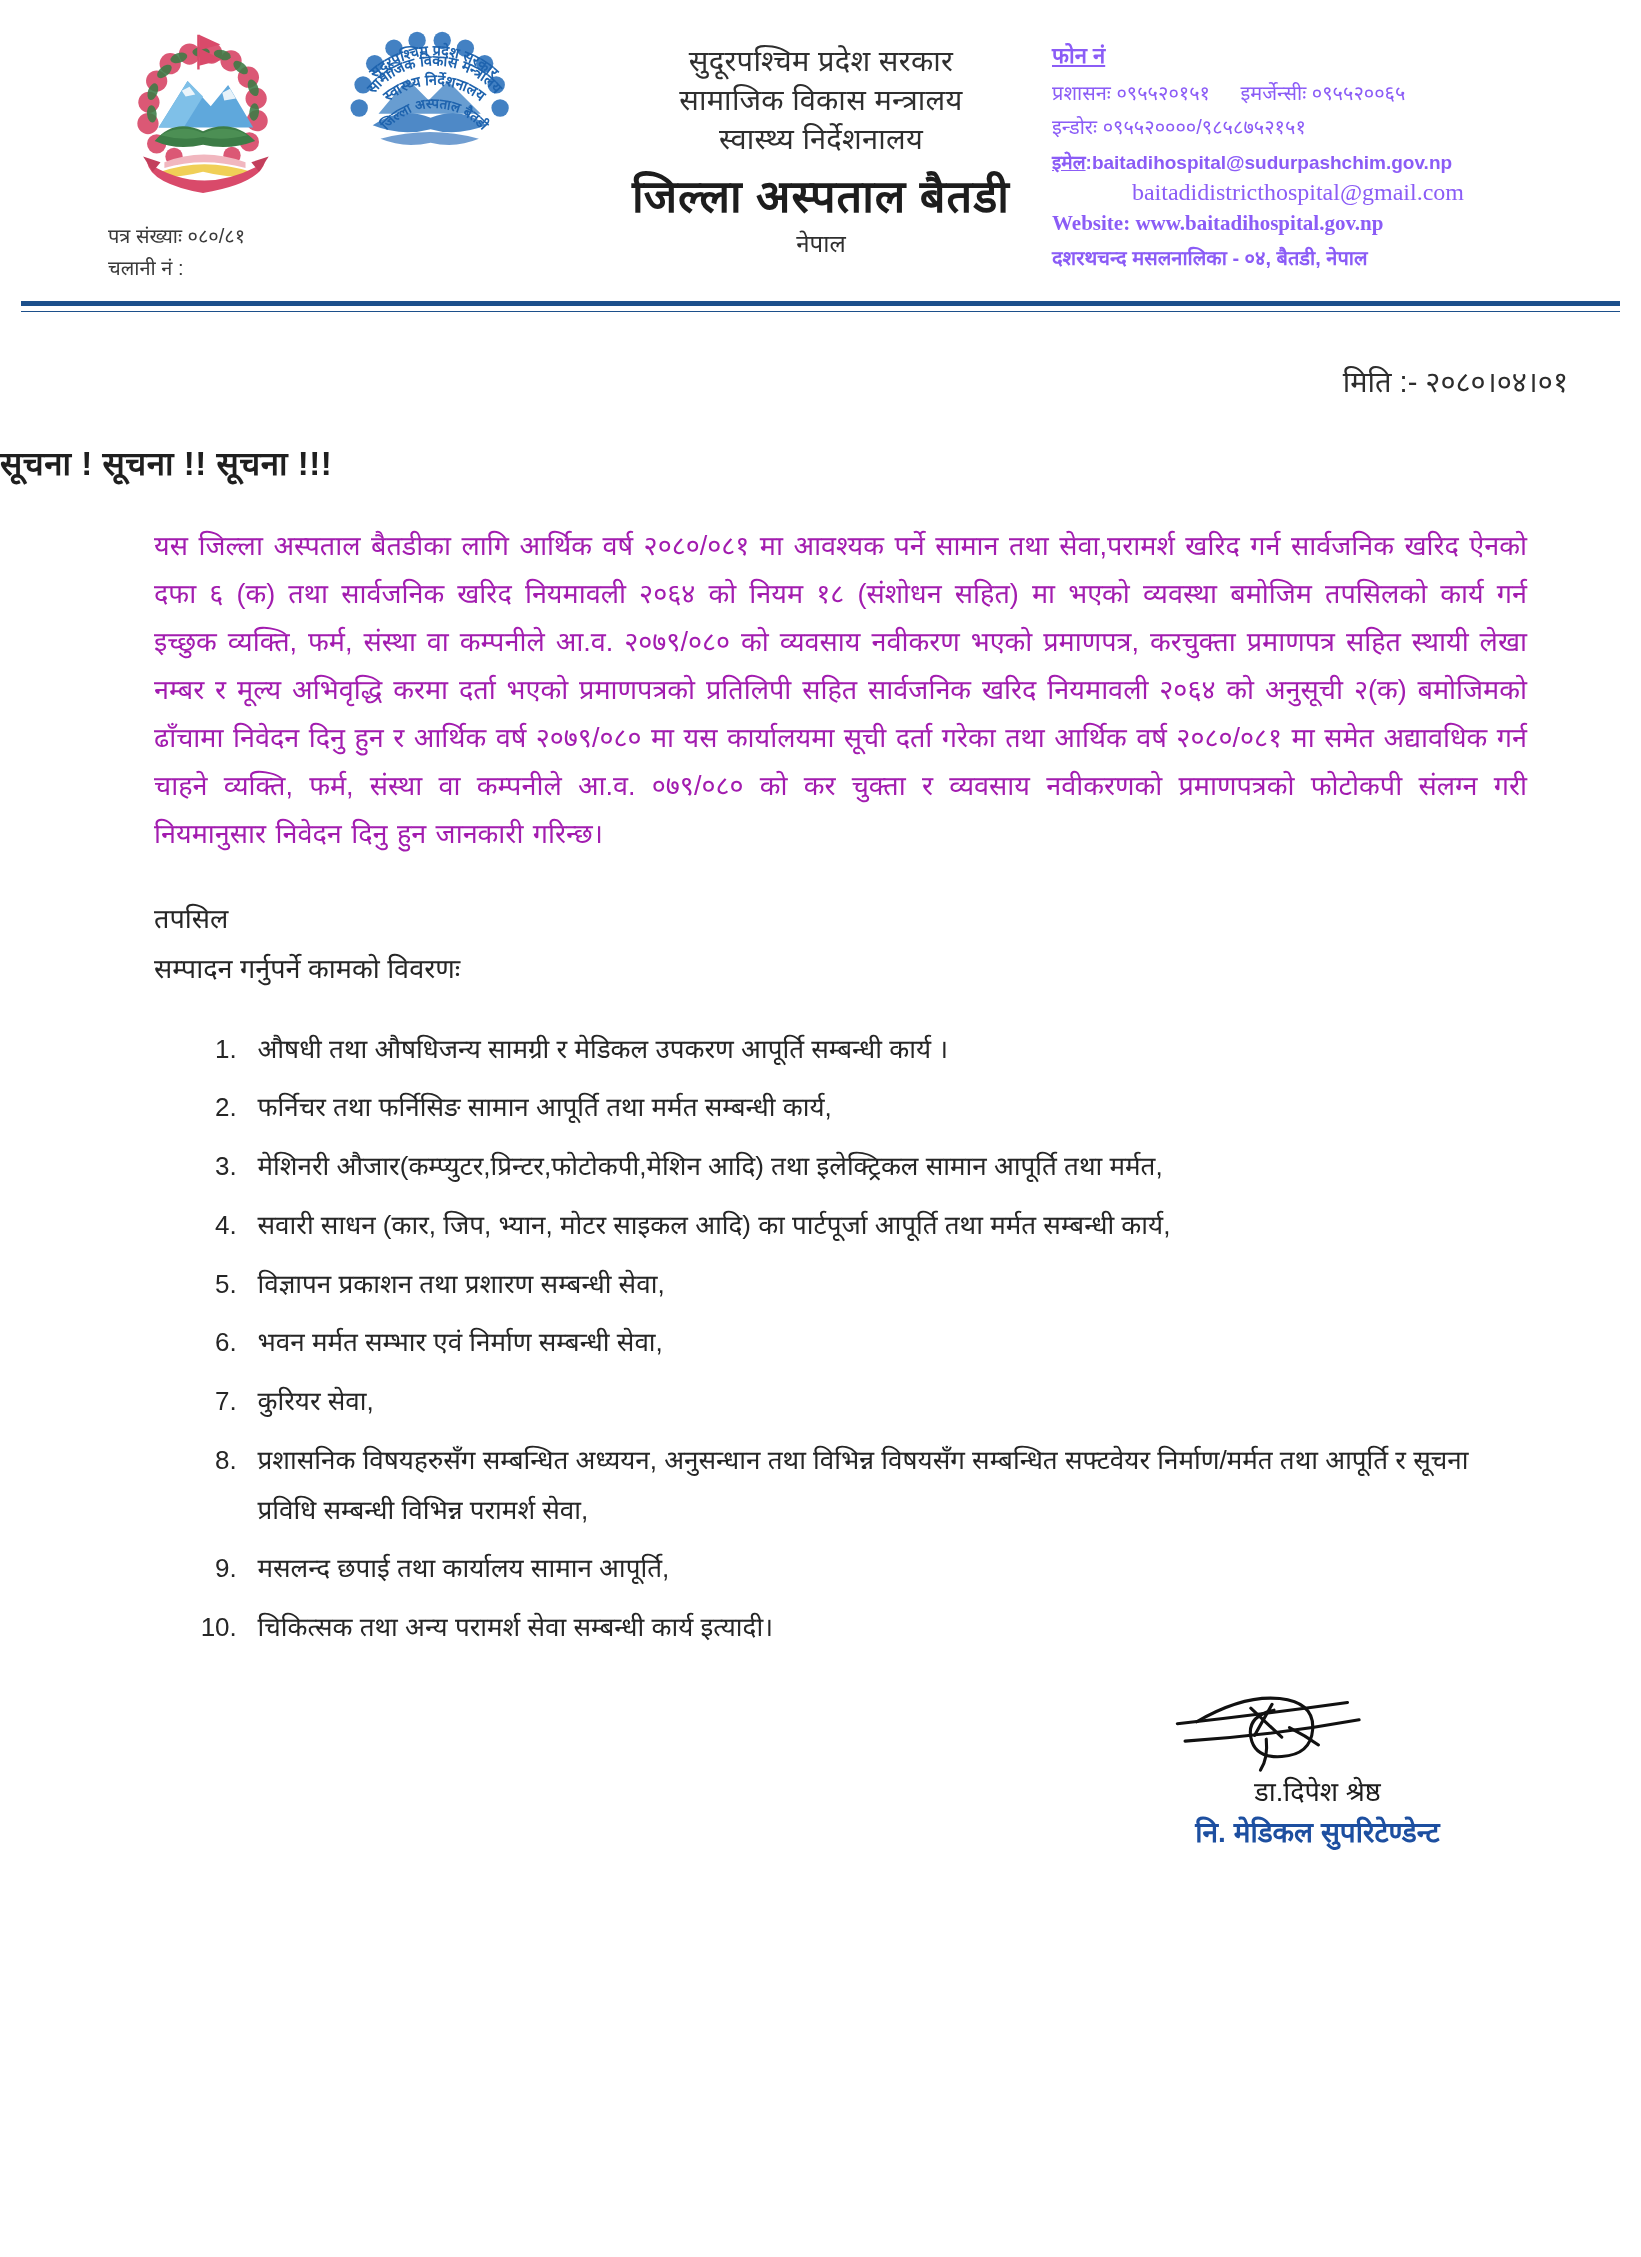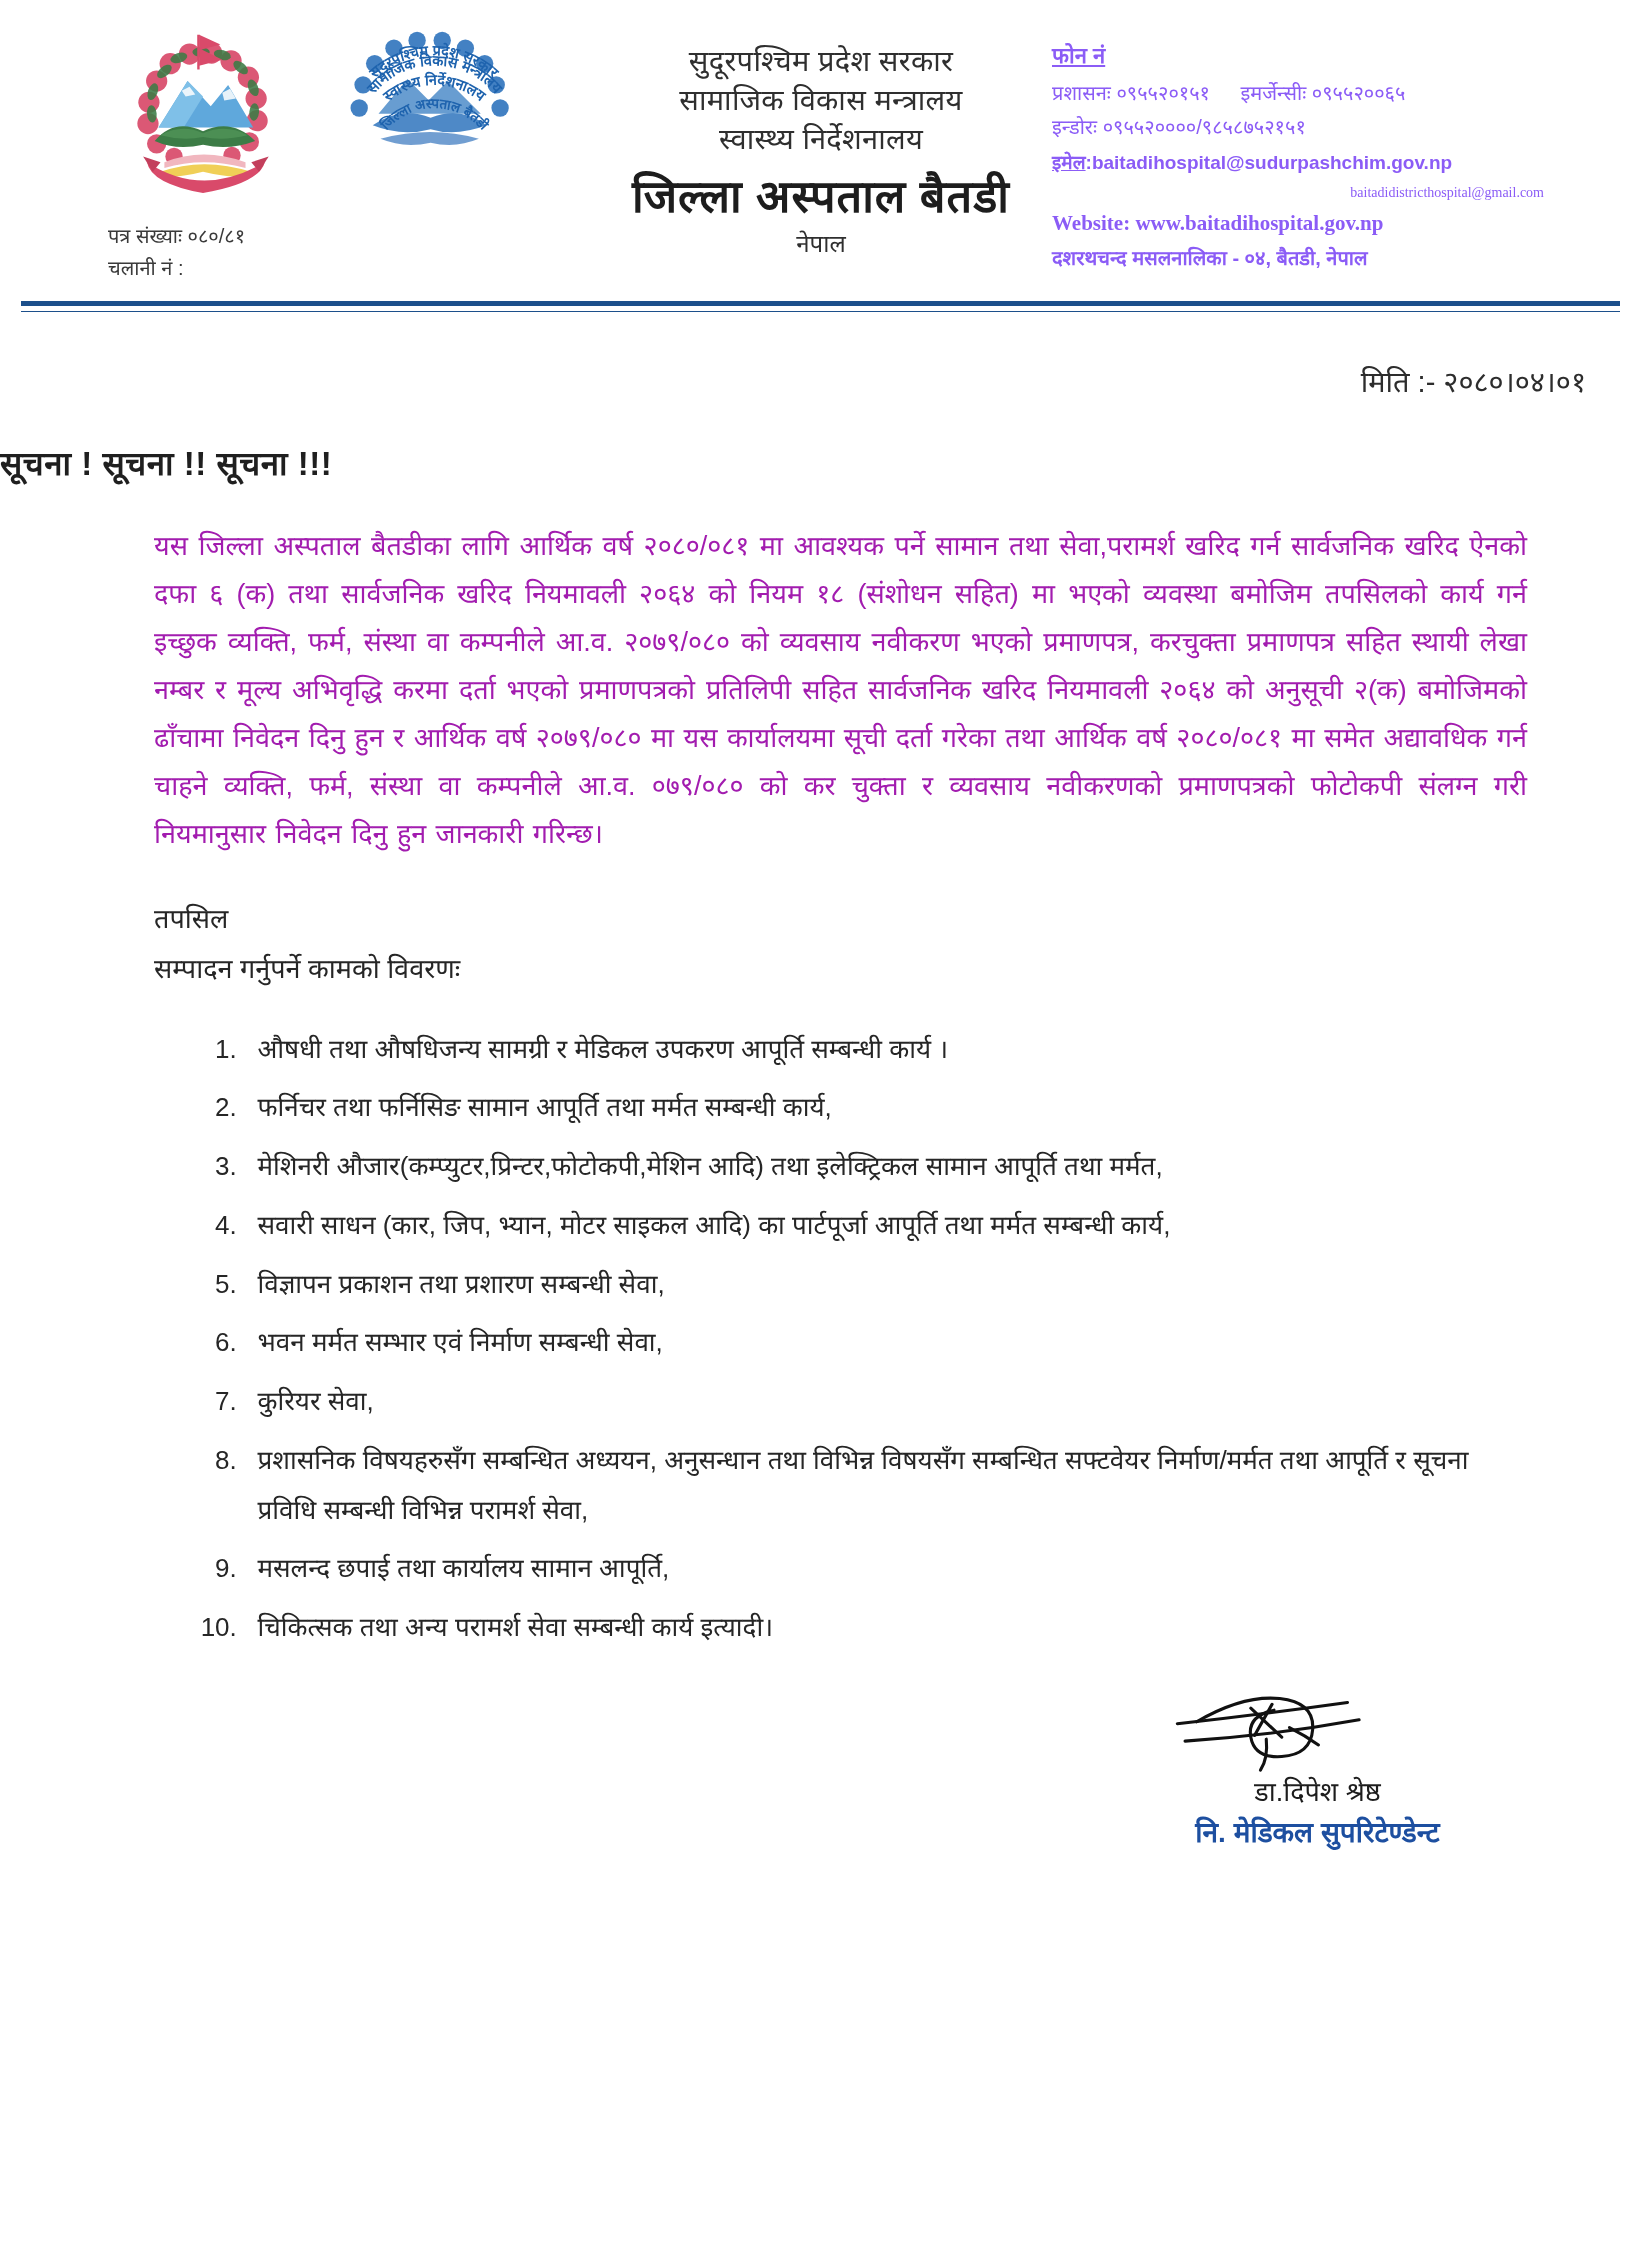--- a/index.html
+++ b/index.html
@@ -114,23 +114,23 @@
     line-height: 29px;
     margin-top: 6.8px;
     font-weight: bold;
     white-space: nowrap;
   }
   .contact .email-row .lbl {
     font-weight: bold;
     text-decoration: underline;
   }
   .contact .gmail {
-    font-size: 14px;
+    font-size: 24px;
     line-height: 31px;
-    text-align: right;
+    text-align: center;
     font-family: "Liberation Serif", serif;
     font-weight: normal;
     padding-right: 29px;
   }
   .contact .website {
     font-size: 21px;
     line-height: 31px;
     font-weight: bold;
     font-family: "Liberation Serif", serif;
   }
@@ -160,21 +160,21 @@
   }
 
   
   .body-area {
     position: absolute;
     left: 0; top: 319px;
     width: 1641px;
   }
   .date-line {
     text-align: right;
-    padding-right: 55px;
+    padding-right: 73px;
     font-size: 29px;
     line-height: 42px;
     font-family: "Liberation Sans", sans-serif;
     color: #2d2d2d;
     margin-top: 42px;
   }
   .notice-title {
     text-align: left;
     font-size: 33px;
     font-weight: bold;

